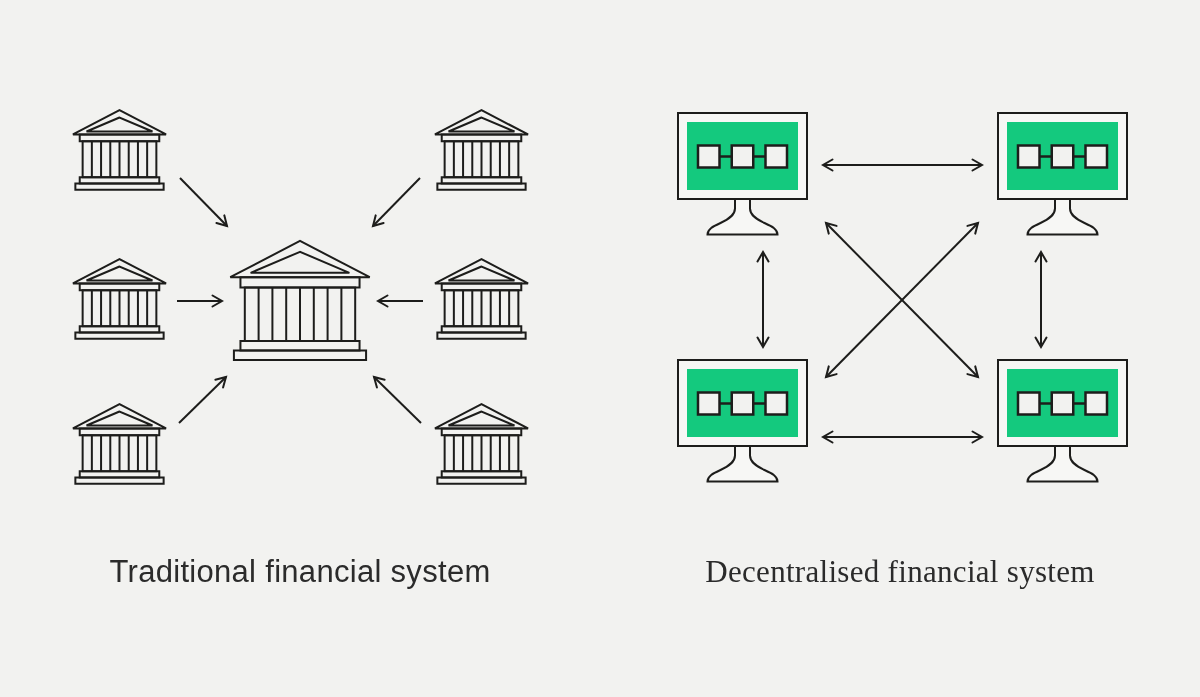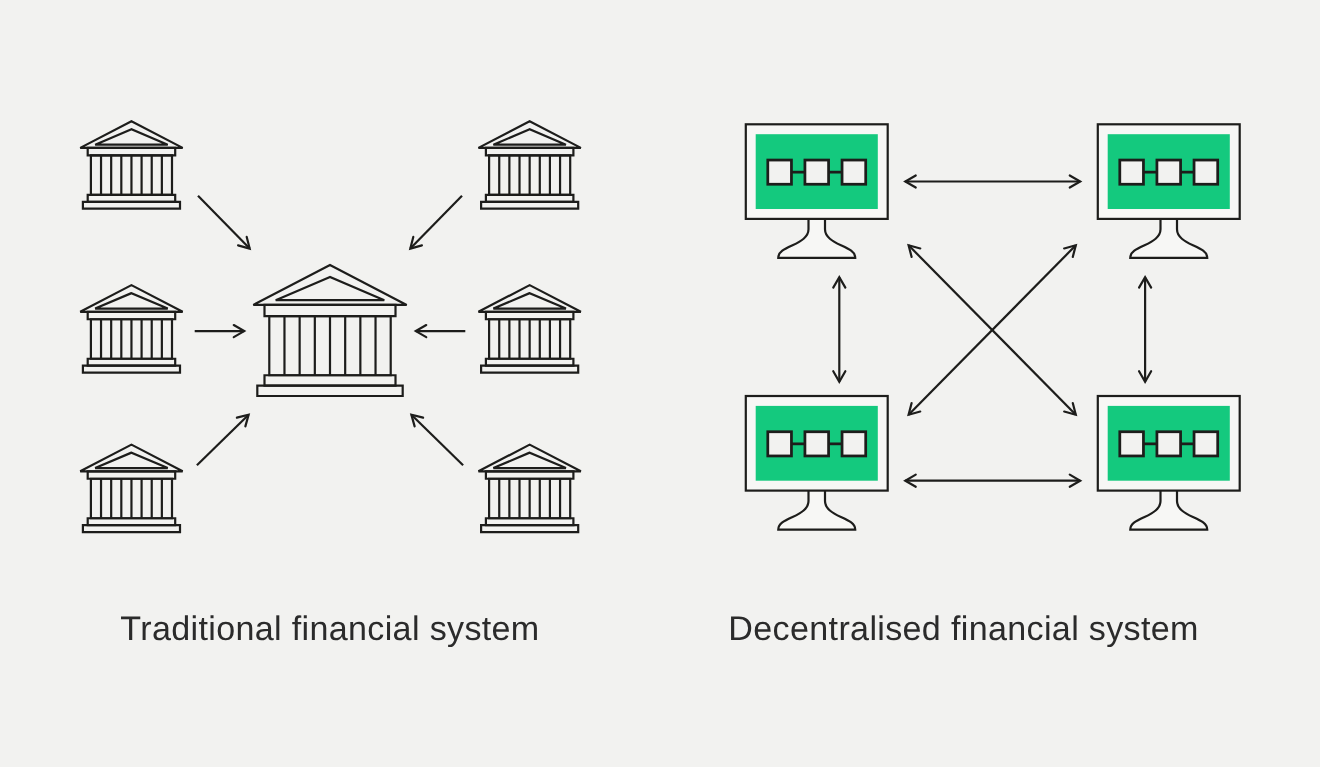--- a/index.html
+++ b/index.html
@@ -28,21 +28,21 @@
     position: absolute;
     top: 554px;
     width: 600px;
     text-align: center;
     font-size: 31px;
     font-weight: 400;
     letter-spacing: 0.3px;
     color: var(--text, #2b2b2b);
   }
   .caption-left  { left: 0; }
-  .caption-right { left: 576px; }
+  .caption-right { left: 600px; font-family: Liberation Serif, serif; }
 </style>
 </head>
 <body>
 
 <div class="canvas">
 
   <svg class="diagram-svg" width="1200" height="697" viewBox="0 0 1200 697">
     <defs>
       <marker id="ah" markerWidth="18" markerHeight="16" refX="13" refY="8" orient="auto-start-reverse" markerUnits="userSpaceOnUse">
         <path d="M3.5,2.5 L13,8 L3.5,13.5" style="fill:none;stroke:var(--line,#1d1d1b);stroke-width:2;stroke-linecap:round"></path>

